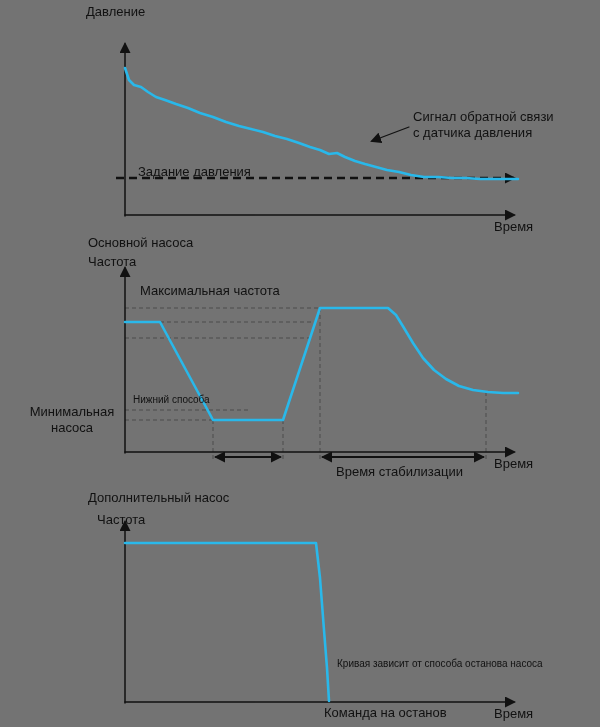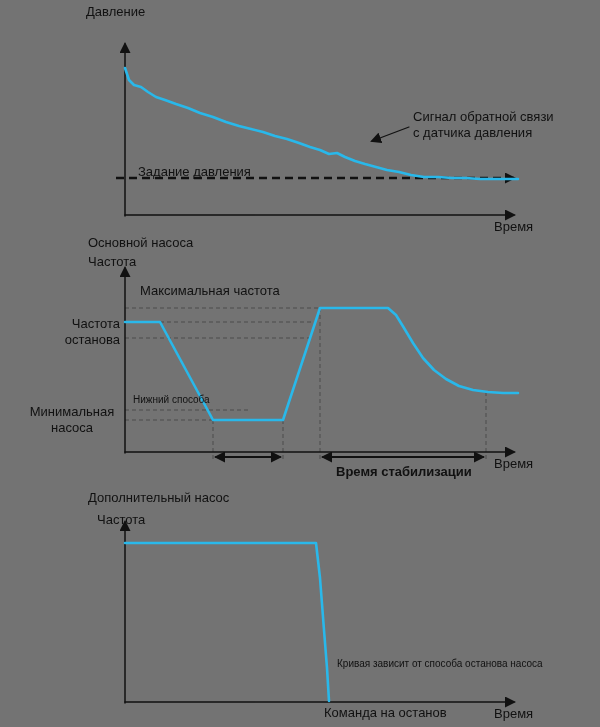--- a/index.html
+++ b/index.html
@@ -27,21 +27,21 @@
   #p-feedback{left:413px;top:109px;width:150px;}
   
   #m-title{left:88px;top:235px;}
   #m-ylabel{left:88px;top:254px;}
   #m-xlabel{left:494px;top:456px;}
   #m-max{left:140px;top:283px;}
   #m-stop{left:34px;top:316px;width:86px;text-align:right;}
   #m-lower{left:133px;top:394px;}
   #m-min{left:24px;top:404px;width:96px;text-align:center;}
   #m-delay{left:163px;top:464px;}
-  #m-stab{left:336px;top:464px;font-weight:bold;}
+  #m-stab{left:336px;top:464px;}
   
   #a-title{left:88px;top:490px;}
   #a-ylabel{left:97px;top:512px;}
   #a-xlabel{left:494px;top:706px;}
   #a-note{left:337px;top:648px;margin-top:10px;}
   #a-cmd{left:280px;top:705px;margin-left:44px;}
 </style>
 </head>
 <body>
 
@@ -79,21 +79,20 @@
 
   <div class="lbl" id="p-ylabel">Давление</div>
   <div class="lbl" id="p-xlabel">Время</div>
   <div class="lbl" id="p-setpoint">Задание давления</div>
   <div class="lbl wrap" id="p-feedback">Сигнал обратной связи с датчика давления</div>
 
   <div class="lbl" id="m-title">Основной насоса</div>
   <div class="lbl" id="m-ylabel">Частота</div>
   <div class="lbl" id="m-xlabel">Время</div>
   <div class="lbl" id="m-max">Максимальная частота</div>
-  <div class="lbl wrap" id="m-stop">Частота останова</div>
   <div class="lbl small" id="m-lower">Нижний способа</div>
   <div class="lbl wrap" id="m-min">Минимальная насоса</div>
   <div class="lbl" id="m-stab">Время стабилизации</div>
 
   <div class="lbl" id="a-title">Дополнительный насос</div>
   <div class="lbl" id="a-ylabel">Частота</div>
   <div class="lbl" id="a-xlabel">Время</div>
   <div class="lbl small" id="a-note">Кривая зависит от способа останова насоса</div>
   <div class="lbl" id="a-cmd">Команда на останов</div>
 

